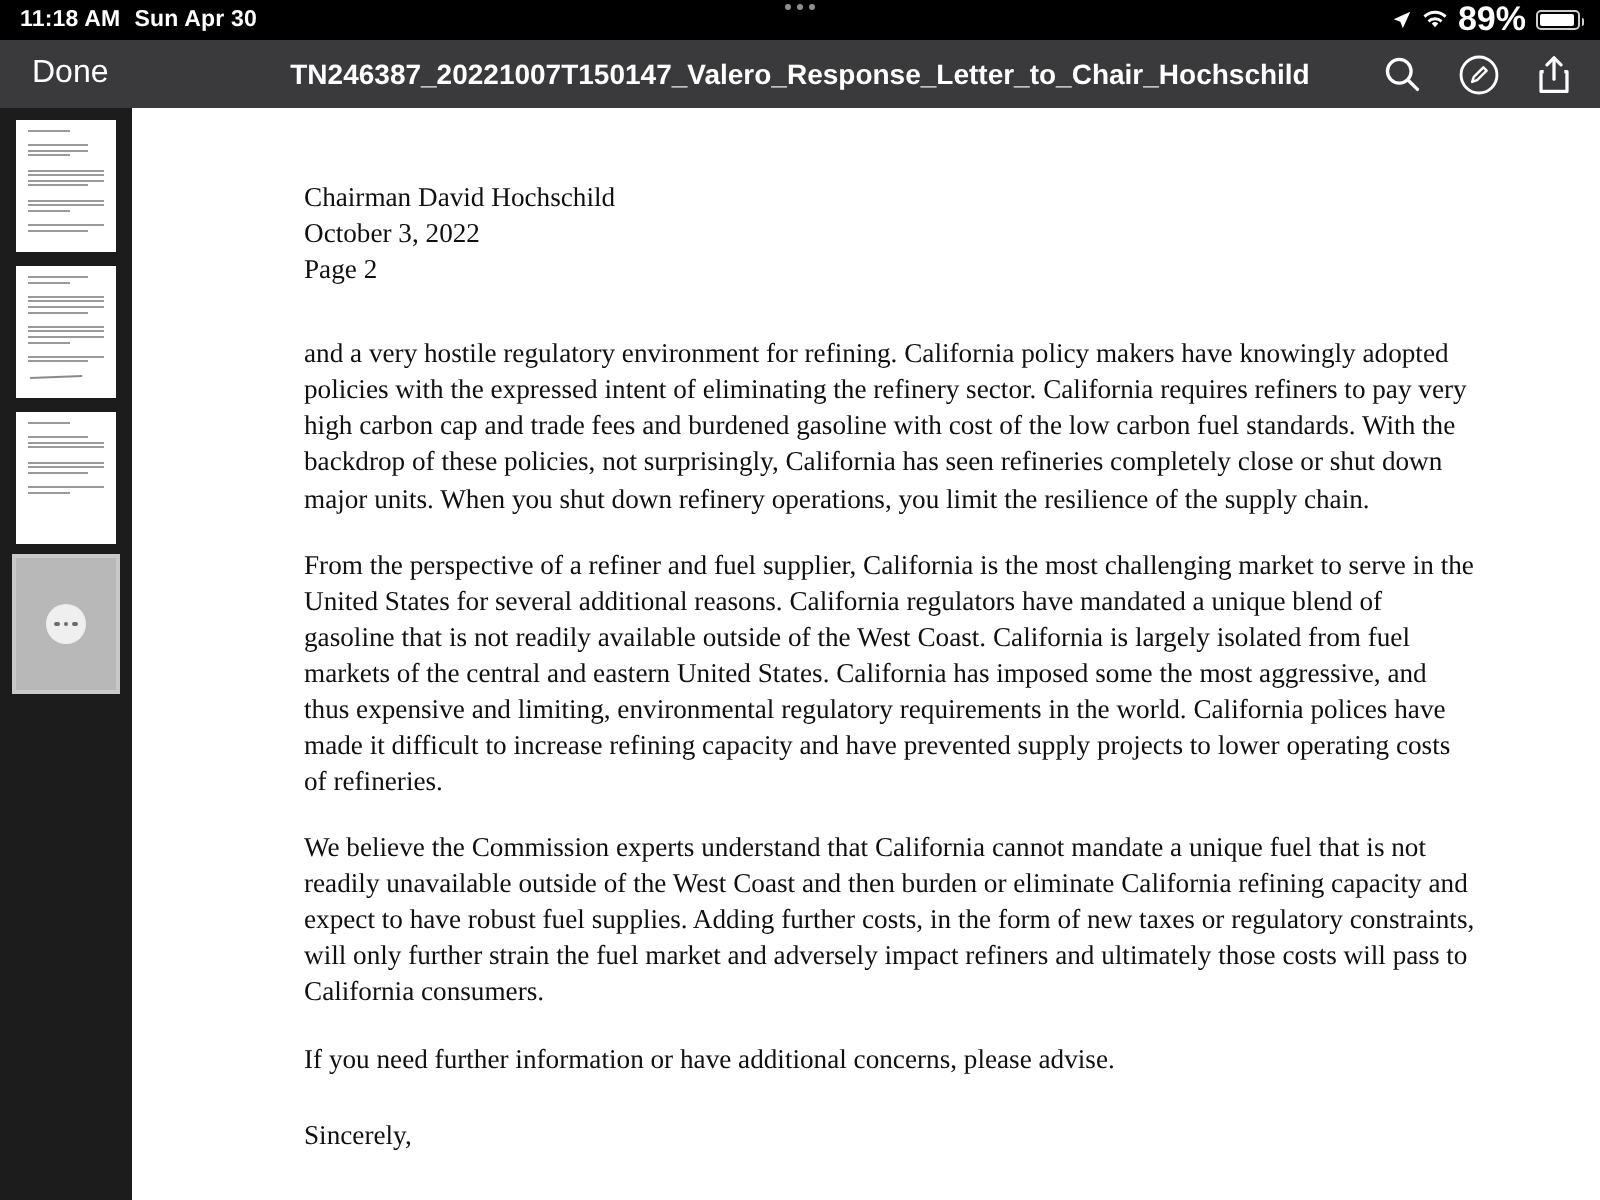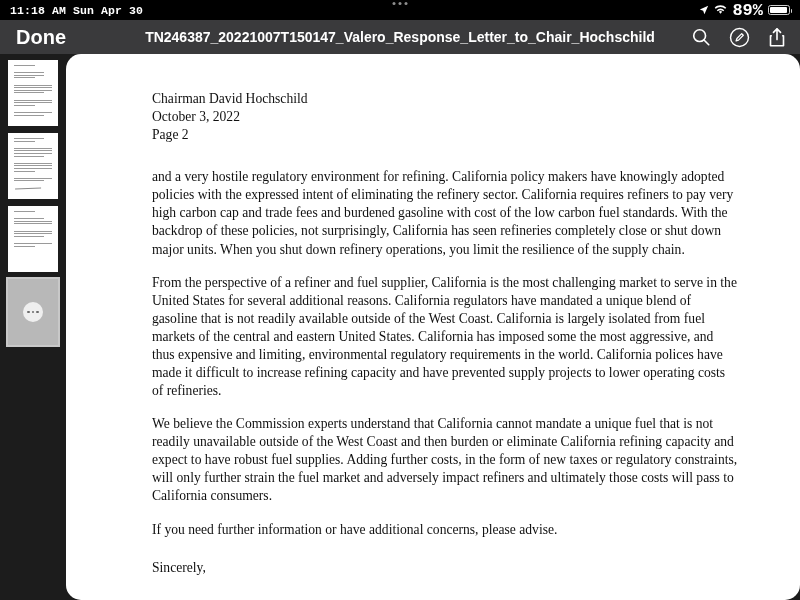--- a/index.html
+++ b/index.html
@@ -26,21 +26,21 @@
     width: 800px;
     height: 20px;
     background: #000;
     color: #fff;
     font-size: 11.5px;
     display: flex;
     align-items: center;
     justify-content: space-between;
     padding: 0 10px;
     box-sizing: border-box;
-    font-family: Liberation Mono, monospace;
+    font-family: Liberation Sans, sans-serif;
   }
   .status-left {
     display: flex;
     align-items: center;
     gap: 7px;
     font-weight: 600;
     letter-spacing: 0.1px;
   }
   .status-center {
     position: absolute;
@@ -96,22 +96,22 @@
     width: 800px;
     height: 34px;
     background: #3a3a3c;
     display: flex;
     align-items: center;
     box-sizing: border-box;
     padding: 0 12px;
   }
   .done-btn {
     color: #fff;
-    font-size: 20px;
-    font-weight: 700;
+    font-size: 16px;
+    font-weight: 400;
     background: none;
     border: none;
     cursor: pointer;
     padding: 2px 4px;
     font-family: "Liberation Sans", sans-serif;
   }
   .doc-title {
     position: absolute;
     left: 50%;
     transform: translateX(-50%);
@@ -228,21 +228,20 @@
     height: 546px;
     background: #1c1c1c;
     overflow: hidden;
   }
   .page {
     position: absolute;
     top: 0; left: 0;
     width: 734px;
     min-height: 546px;
     background: #fff;
-    border-radius: 15px;
   }
   .page-inner {
     padding: 36px 62px 0 86px;
     font-family: "Liberation Serif", serif;
     color: #101010;
     font-size: 13.6px;
     line-height: 1.33;
   }
   .addr-block {
     margin: 0 0 24px 0;

